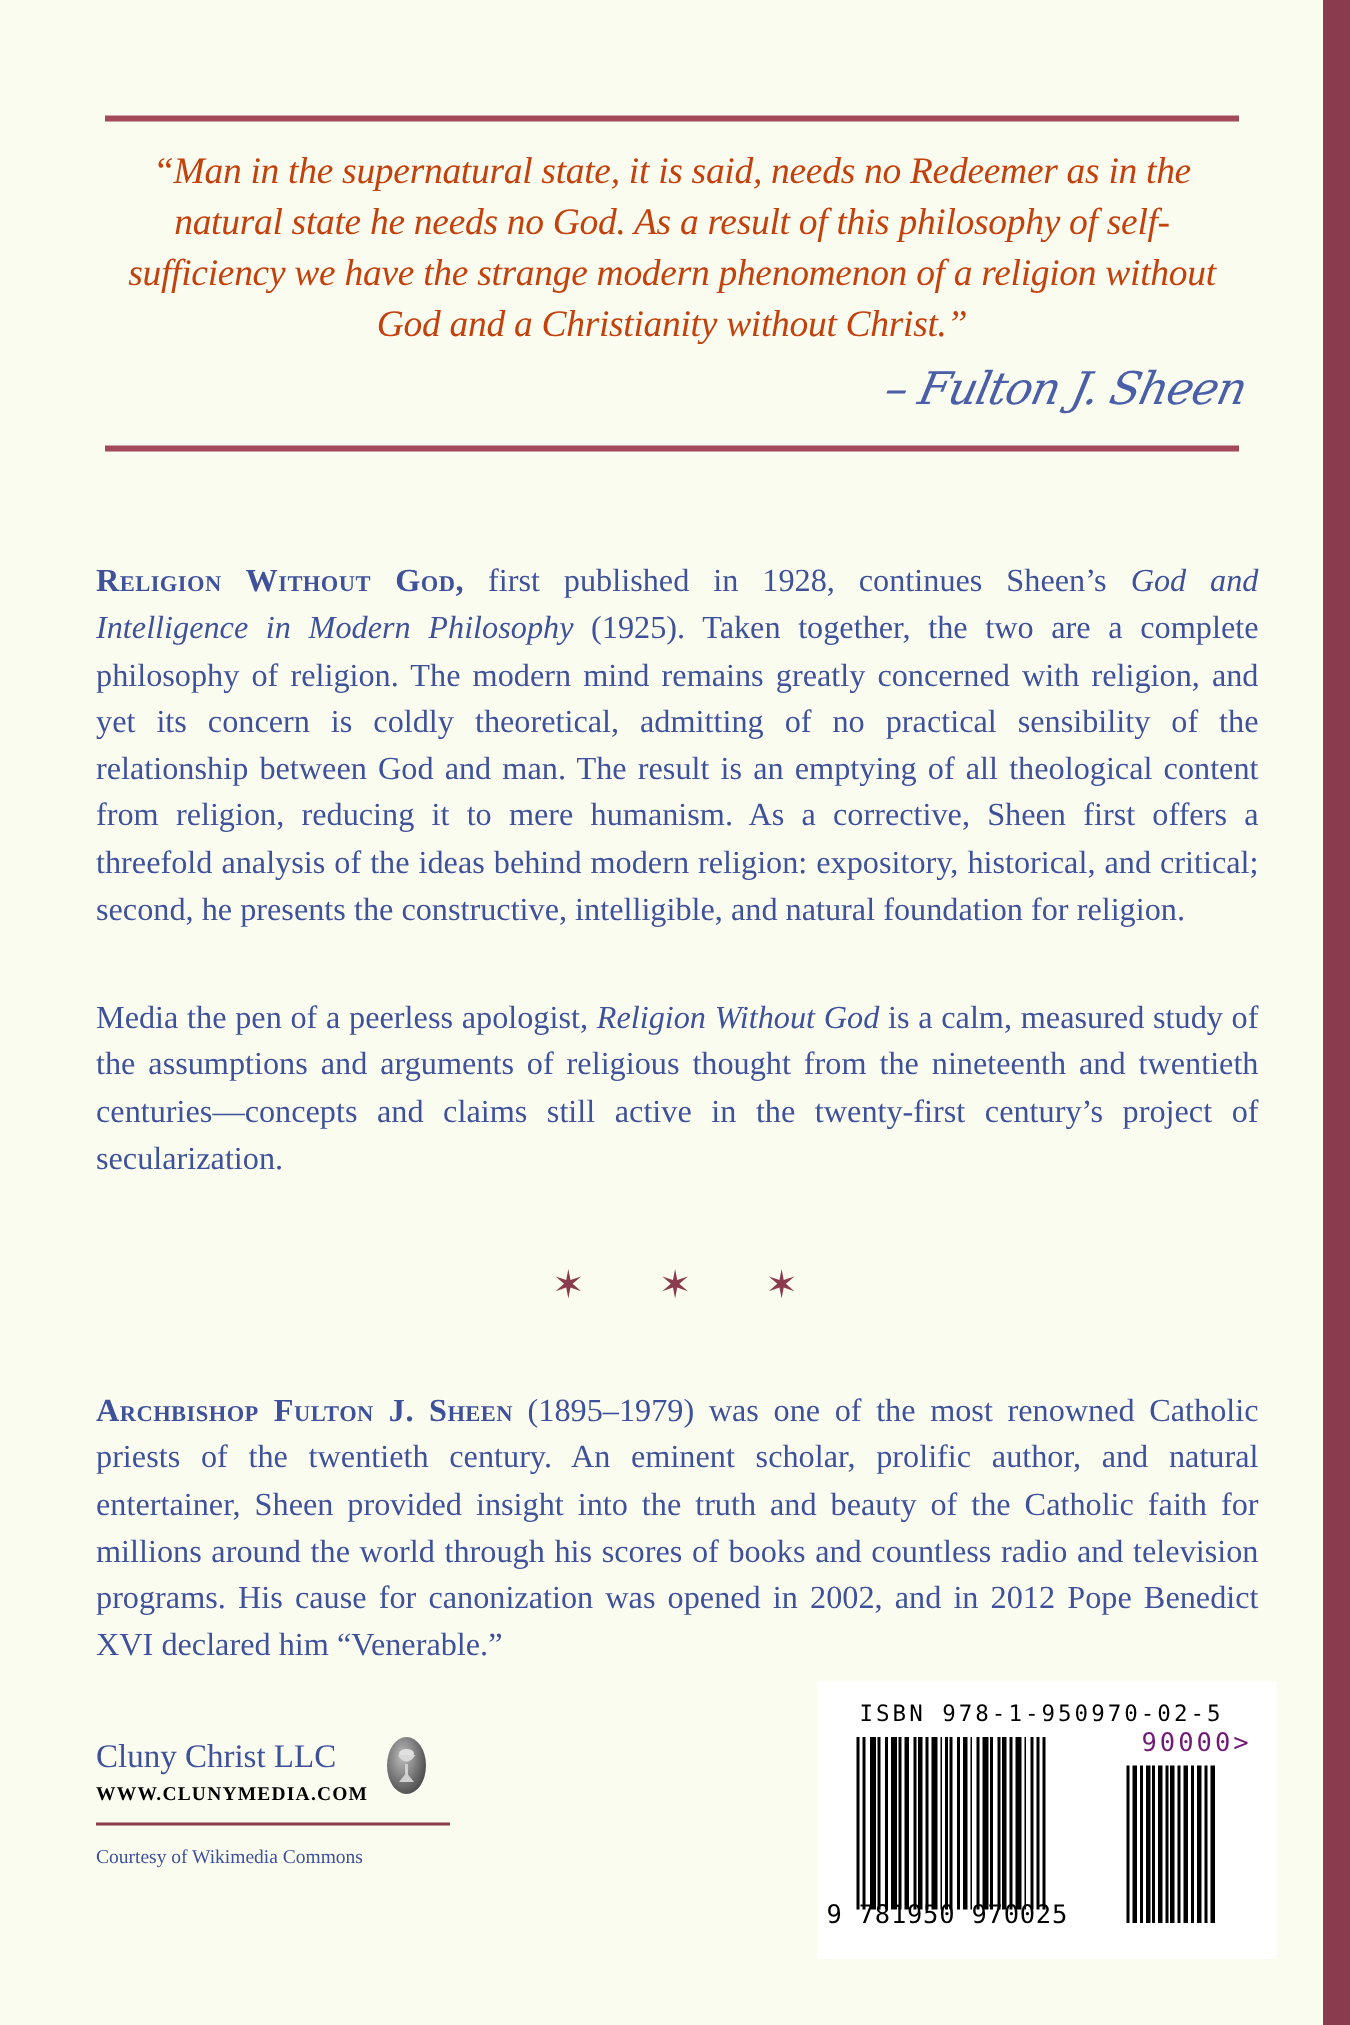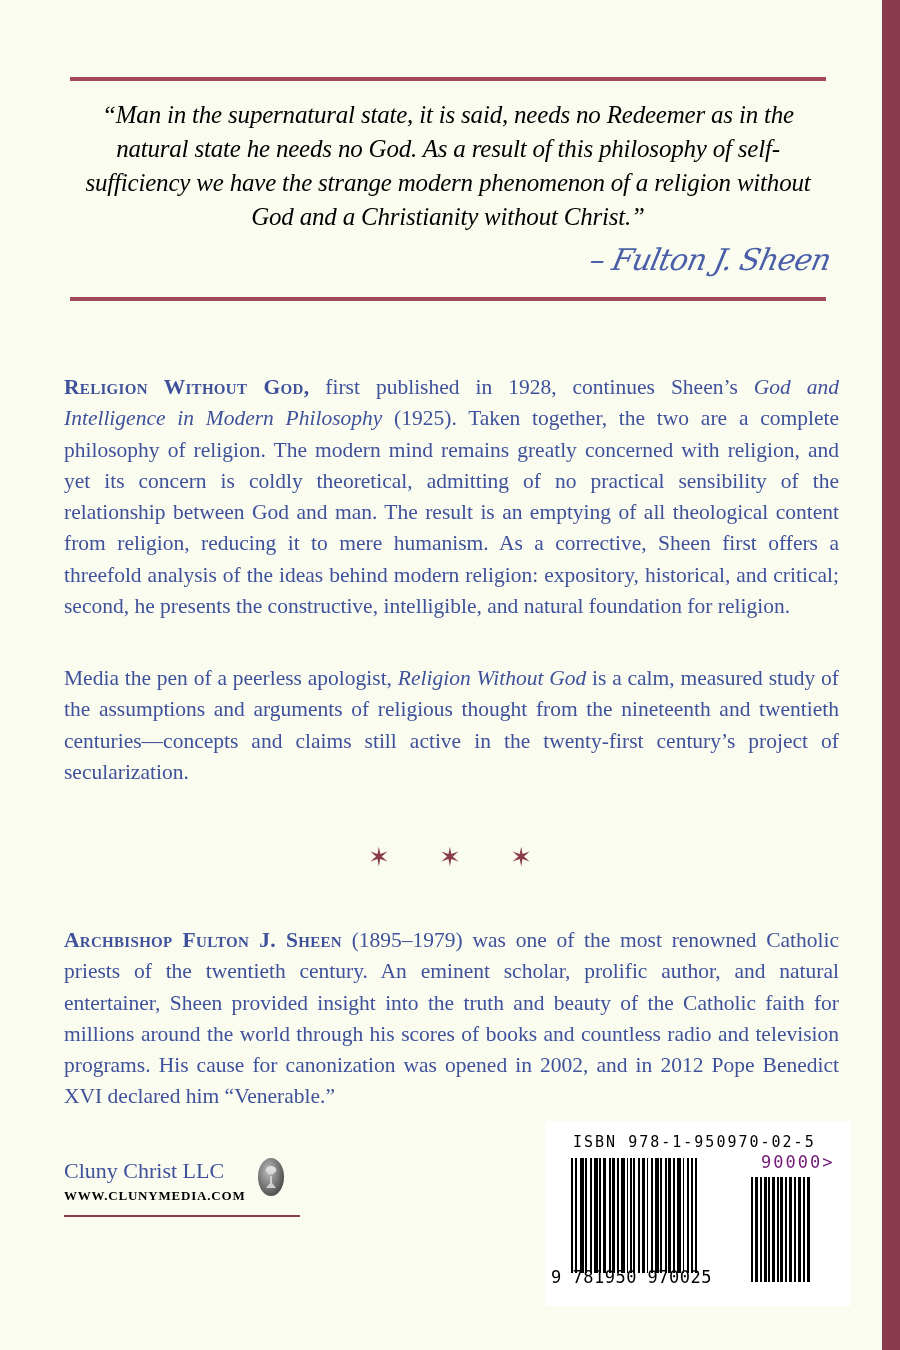--- a/index.html
+++ b/index.html
@@ -7,21 +7,21 @@
     width: 900px; height: 1350px; position: relative; overflow: hidden;
     background: #fbfcf0;
     font-family: "Liberation Serif", "DejaVu Serif", serif;
     color: #3e519a;
   }
   .stripe { position: absolute; left: 882px; top: 0; width: 18px; height: 1350px; background: #8a3c4e; }
   .rule { position: absolute; left: 70px; width: 756px; height: 4px; background: #a24a5a; }
   .quote {
     position: absolute; left: 70px; top: 98px; width: 756px;
     text-align: center; font-style: italic; font-size: 25px; line-height: 34px;
-    color: #000000; letter-spacing: -0.2px;
+    color: #c2410c; letter-spacing: -0.2px;
   }
   .signature {
     position: absolute; left: 560px; top: 242px; width: 270px; text-align: right;
     font-family: "DejaVu Serif", serif; font-style: italic; font-size: 30px; color: #4a5fa8;
     letter-spacing: -1px; transform: skewX(-12deg);
   }
   .para {
     position: absolute; left: 64px; width: 775px; font-size: 21.5px; line-height: 31.3px;
     text-align: justify; color: #3e519a; margin: 0;
   }
@@ -75,20 +75,21 @@
 <div class="logo">
   <svg viewBox="0 0 18 28">
     <ellipse cx="9" cy="6" rx="5" ry="3" fill="#e0e0e0"></ellipse>
     <path d="M3 7 Q9 16 15 7 Z" fill="#d8d8d8"></path>
     <rect x="8" y="13" width="2" height="8" fill="#d0d0d0"></rect>
     <path d="M4 25 L14 25 L10 20 L8 20 Z" fill="#d0d0d0"></path>
   </svg>
 </div>
 <div class="credit-rule"></div>
 <div class="credits">
+  <div>Courtesy of Wikimedia Commons</div>
 </div>
 
 <div class="barcode-box">
   <div class="isbn-label">ISBN 978-1-950970-02-5</div>
   <div class="bars-main" id="bars-main">
       <div class="bar" style="width: 2px; height: 100%;"></div>
       <div class="" style="width: 2px; height: 100%;"></div>
       <div class="bar" style="width: 2px; height: 100%;"></div>
       <div class="" style="width: 3px; height: 100%;"></div>
       <div class="bar" style="width: 4px; height: 100%;"></div>

